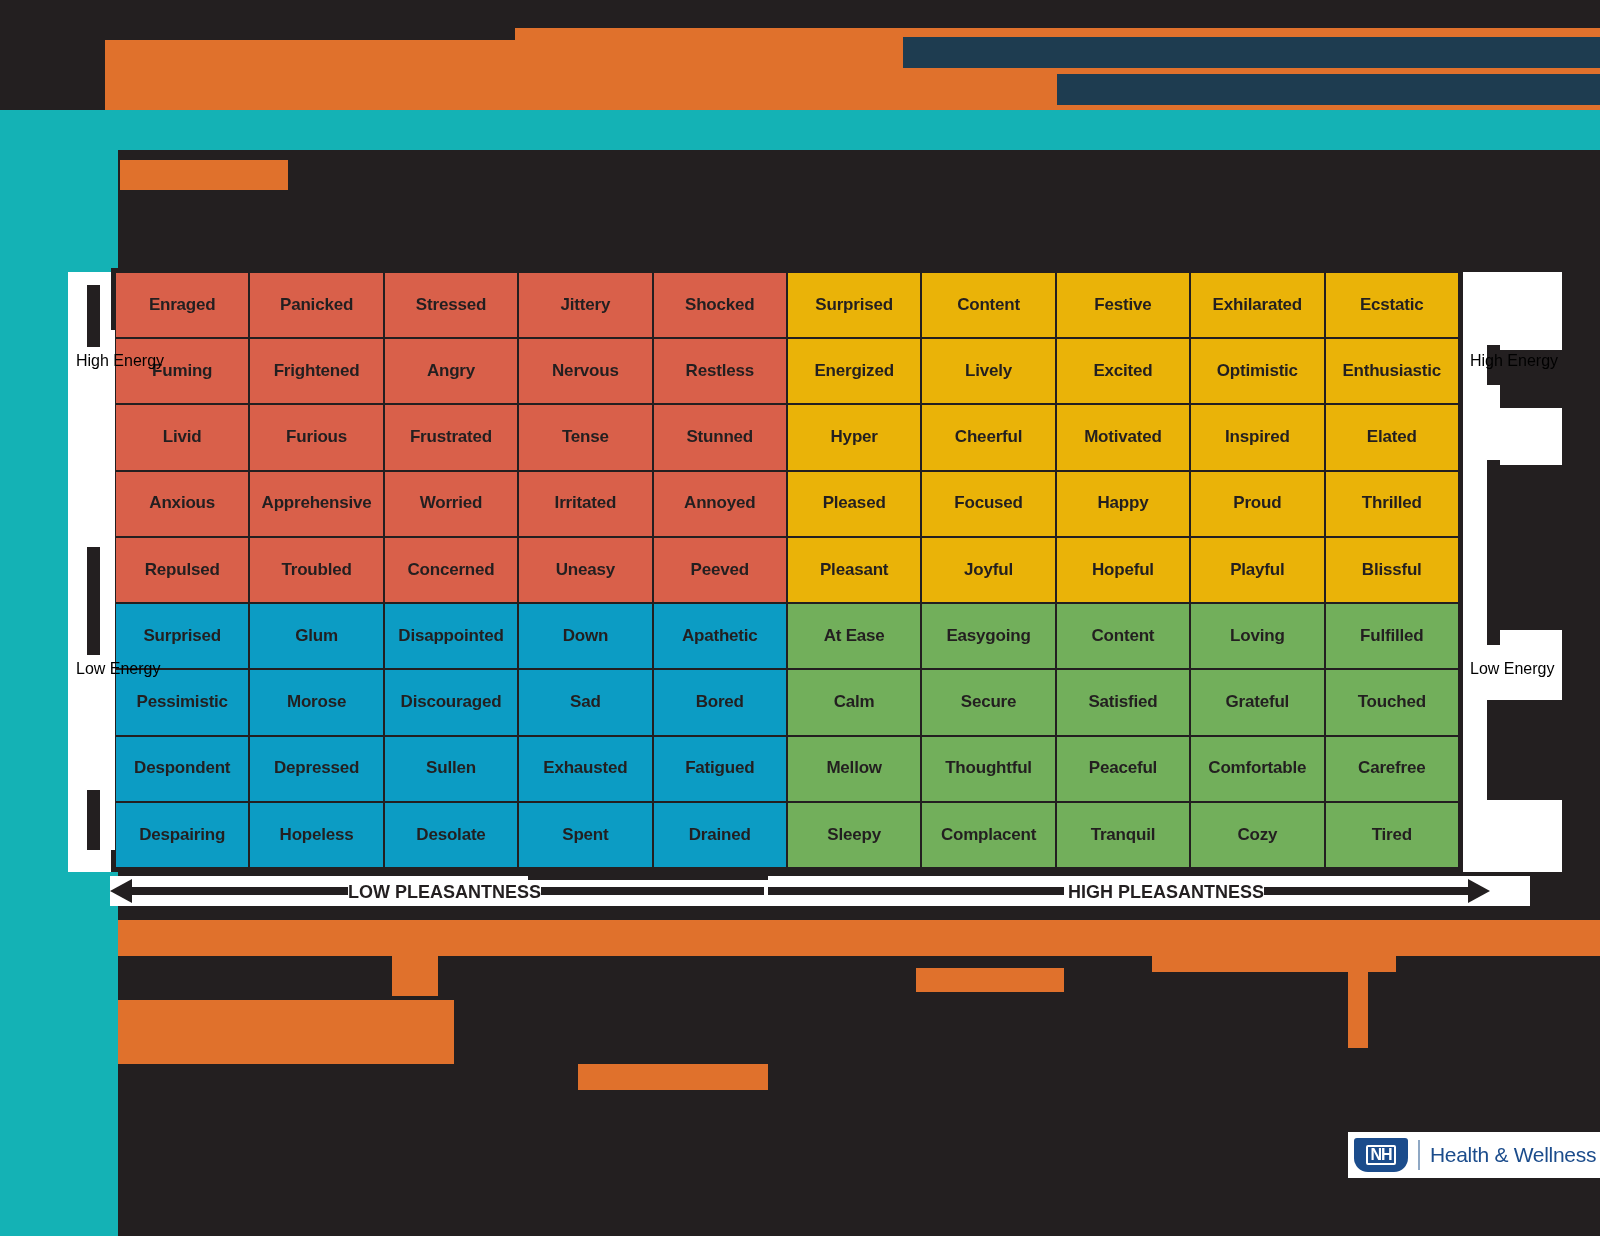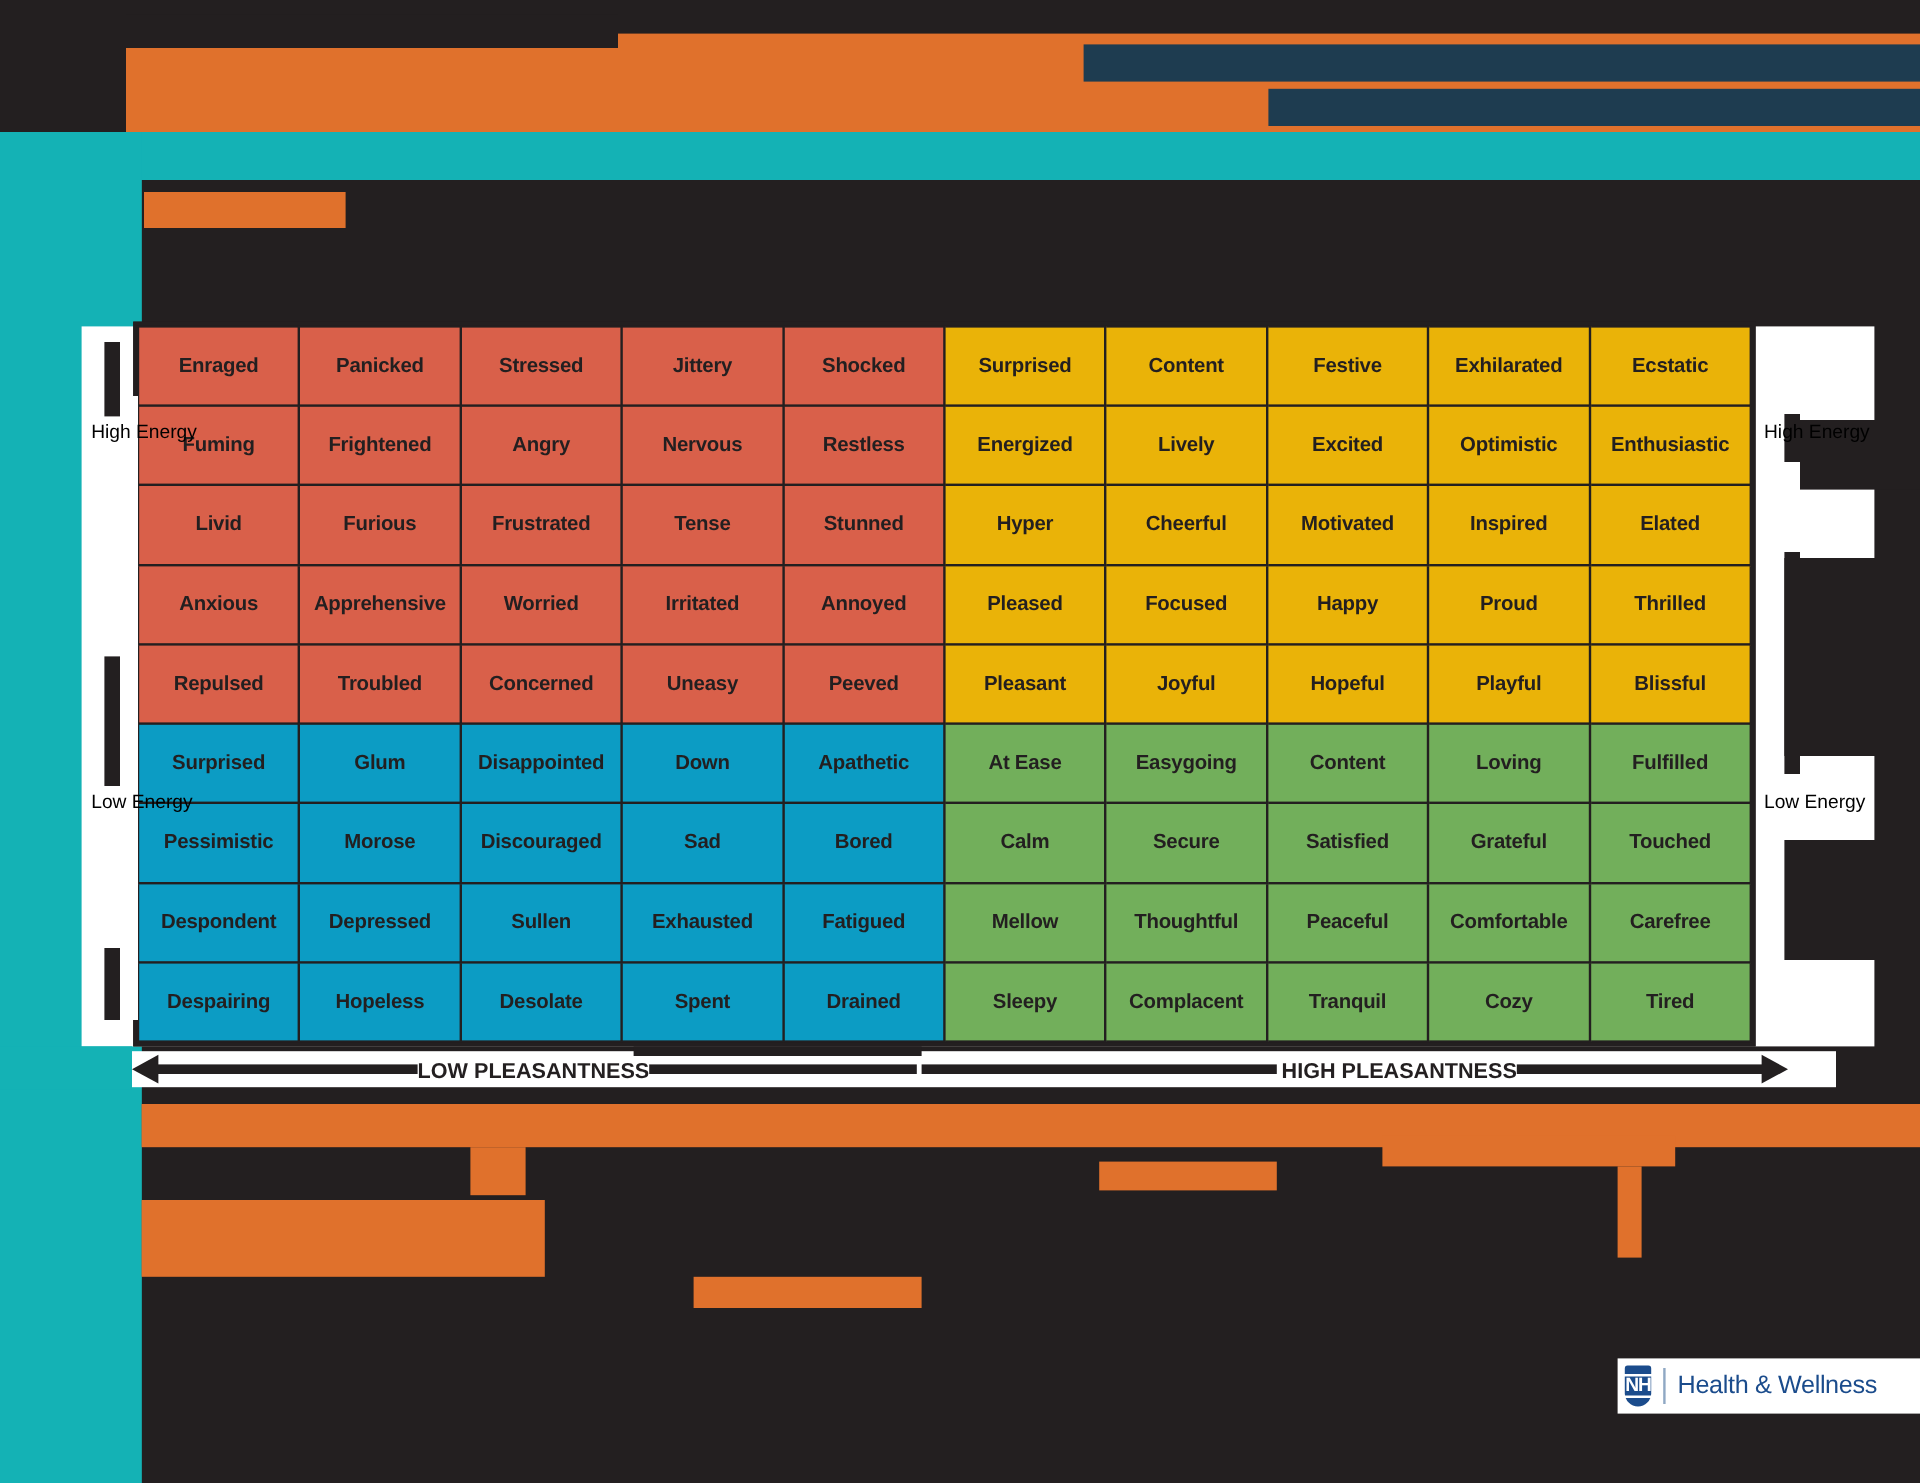--- a/index.html
+++ b/index.html
@@ -153,21 +153,21 @@
   .foot-chip-d{left:1348px;top:972px;width:20px;height:76px;}
   .foot-chip-e{left:118px;top:1000px;width:336px;height:64px;}
   .foot-chip-f{left:578px;top:1064px;width:190px;height:26px;}
 
   
   .logo{
     position:absolute;left:1348px;top:1132px;width:252px;height:46px;
     background:#FFFFFF;display:flex;align-items:center;
   }
   .logo-shield{
-    width:22px;height:34px;margin-left:6px;
+    width:54px;height:34px;margin-left:6px;
     background:#1B4C8C;
     border-radius:3px 3px 14px 14px;
     display:flex;align-items:center;justify-content:center;
     position:relative;flex:0 0 auto;
   }
   .logo-shield-inner{
     color:#FFFFFF;font-weight:bold;font-size:16px;
     letter-spacing:-1px;
     border:2px solid #FFFFFF;border-radius:2px;
     padding:0 2px;line-height:1;

